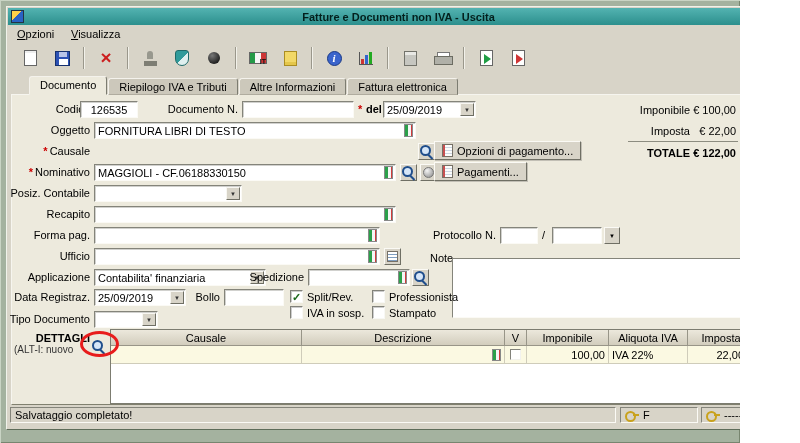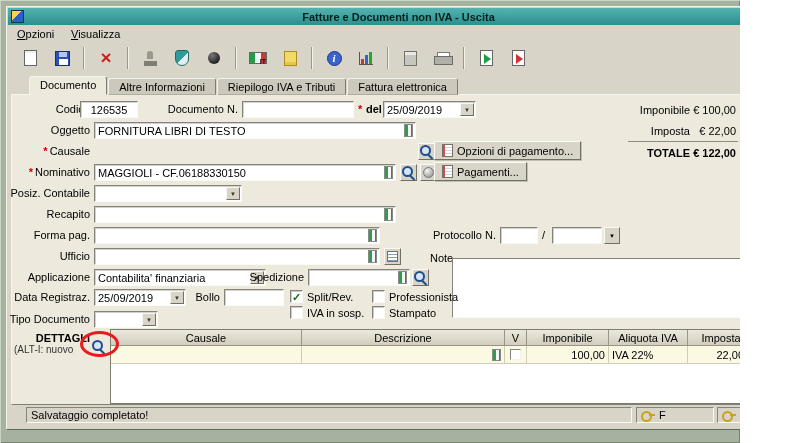--- a/index.html
+++ b/index.html
@@ -128,21 +128,21 @@
   .keyicon::before { content: ""; position: absolute; left: 0; top: 1px; width: 7px; height: 7px;
     border: 2px solid #c9a21c; border-radius: 50%; }
   .keyicon::after { content: ""; position: absolute; left: 8px; top: 4px; width: 6px; height: 2px;
     background: #c9a21c; box-shadow: 2px 2px 0 -1px #c9a21c; }
   .dotsicon { position: absolute; width: 12px; height: 4px; z-index: 2; }
   .dotsicon::before { content: ""; position: absolute; left: 0; top: 0; width: 3px; height: 3px;
     background: #2a4fd0; box-shadow: 4px 0 0 #2a4fd0, 8px 0 0 #2a4fd0; }
 
   .sp { position: absolute; top: 407px; height: 16px; background: #d8d4c8;
     border: 1px solid; border-color: #84847a #fbfaf5 #fbfaf5 #84847a;
-    display: flex; align-items: center; padding: 0 4px; gap: 4px; white-space: nowrap; margin-left: 16px; }
+    display: flex; align-items: center; padding: 0 4px; gap: 4px; white-space: nowrap; }
 
   .anno { position: absolute; left: 80px; top: 331px; width: 39px; height: 26px;
     border: 3px solid #e81c1c; border-radius: 50%; z-index: 20; }
 </style>
 </head>
 <body>
 
 <div id="screen">
   <div class="window"></div>
 
@@ -209,22 +209,22 @@
     <div class="ti">
         <div class="ic-exp" style="--c:#1f9d44;"></div>
       </div>
     <div class="ti">
         <div class="ic-exp" style="--c:#cf3535;"></div>
       </div>
   </div>
 
   <div class="tabstrip">
     <div class="tab active">Documento</div>
+    <div class="tab">Riepilogo IVA e Tributi</div>
     <div class="tab">Altre Informazioni</div>
-    <div class="tab">Riepilogo IVA e Tributi</div>
     <div class="tab">Fattura elettronica</div>
   </div>
   <div class="panel"></div>
 
   <div class="lbl" style="left:8px;top:103px;width:82px;">Codice</div>
   <div class="fieldwrap" style="left:80px;top:101px;width:58px;">
     <input style="text-align: center;" value="126535">
   </div>
   <div class="lbl" style="left:150px;top:103px;width:88px;">Documento N.</div>
   <div class="fieldwrap" style="left:242px;top:101px;width:112px;">

